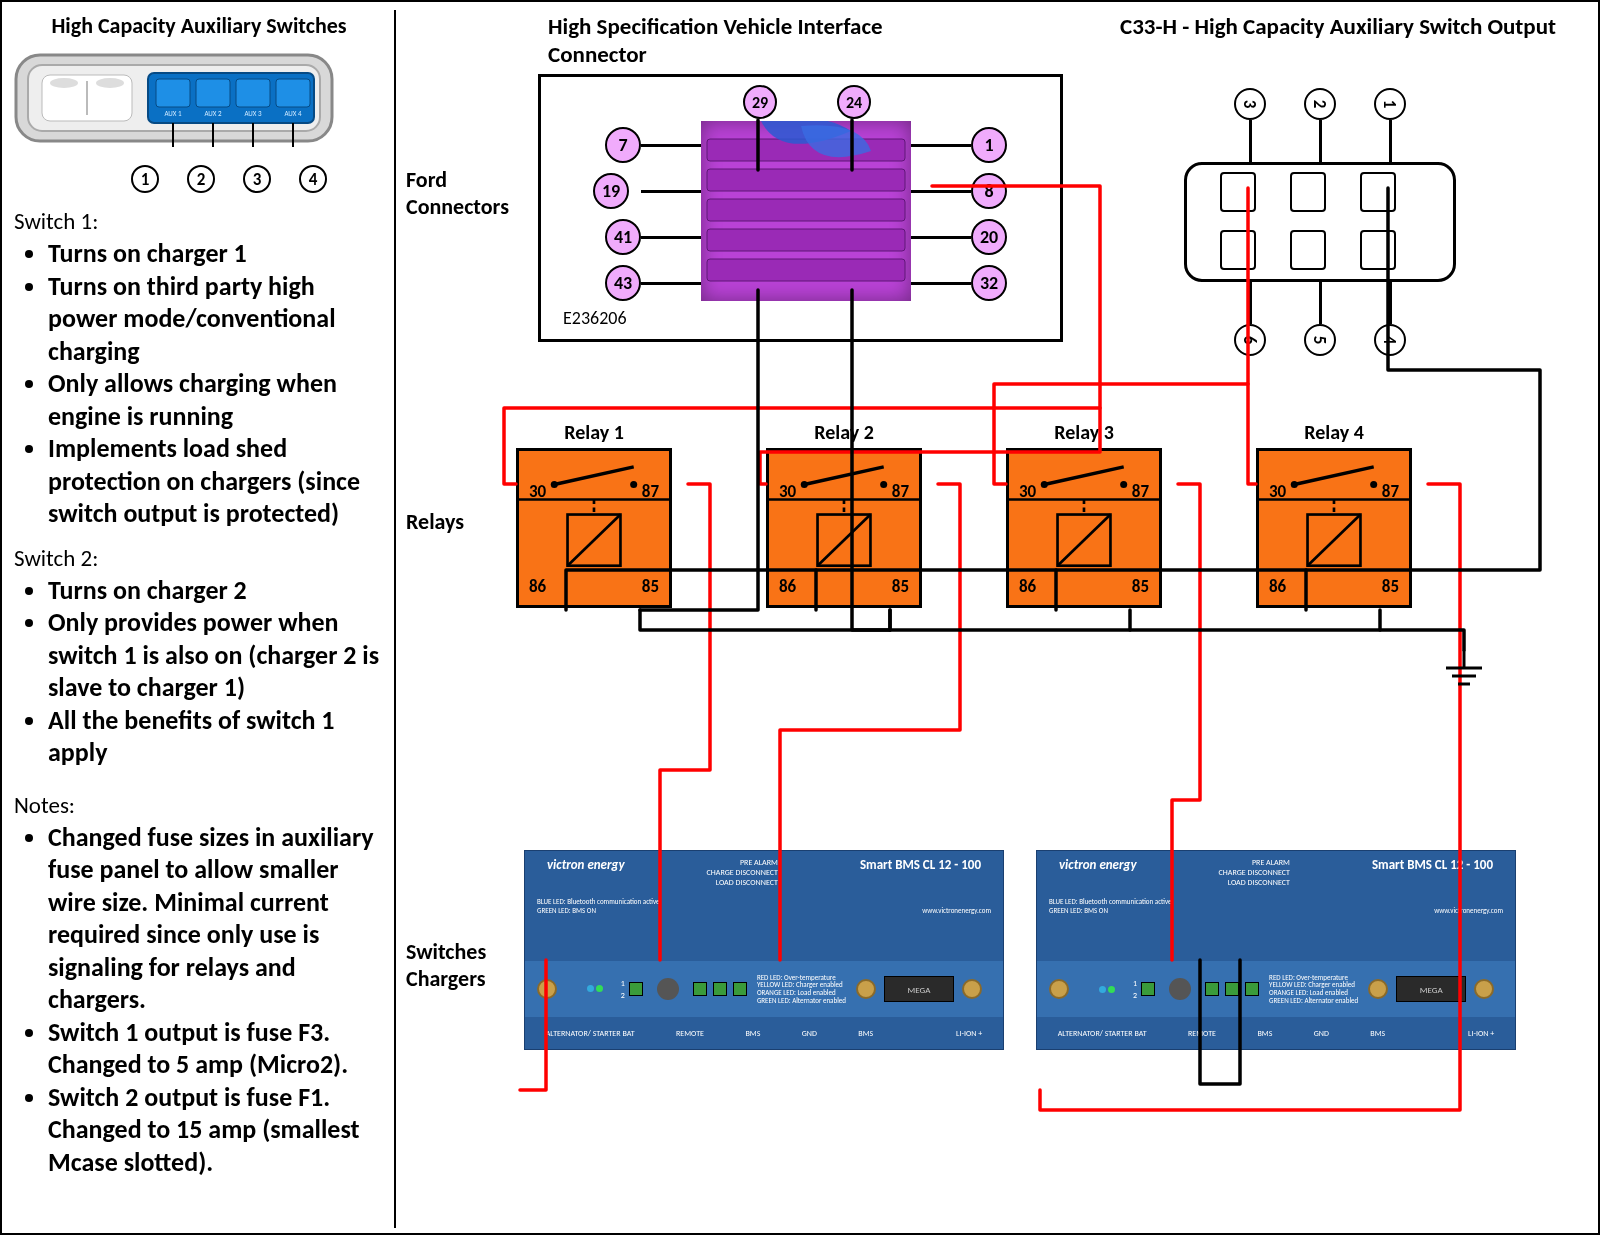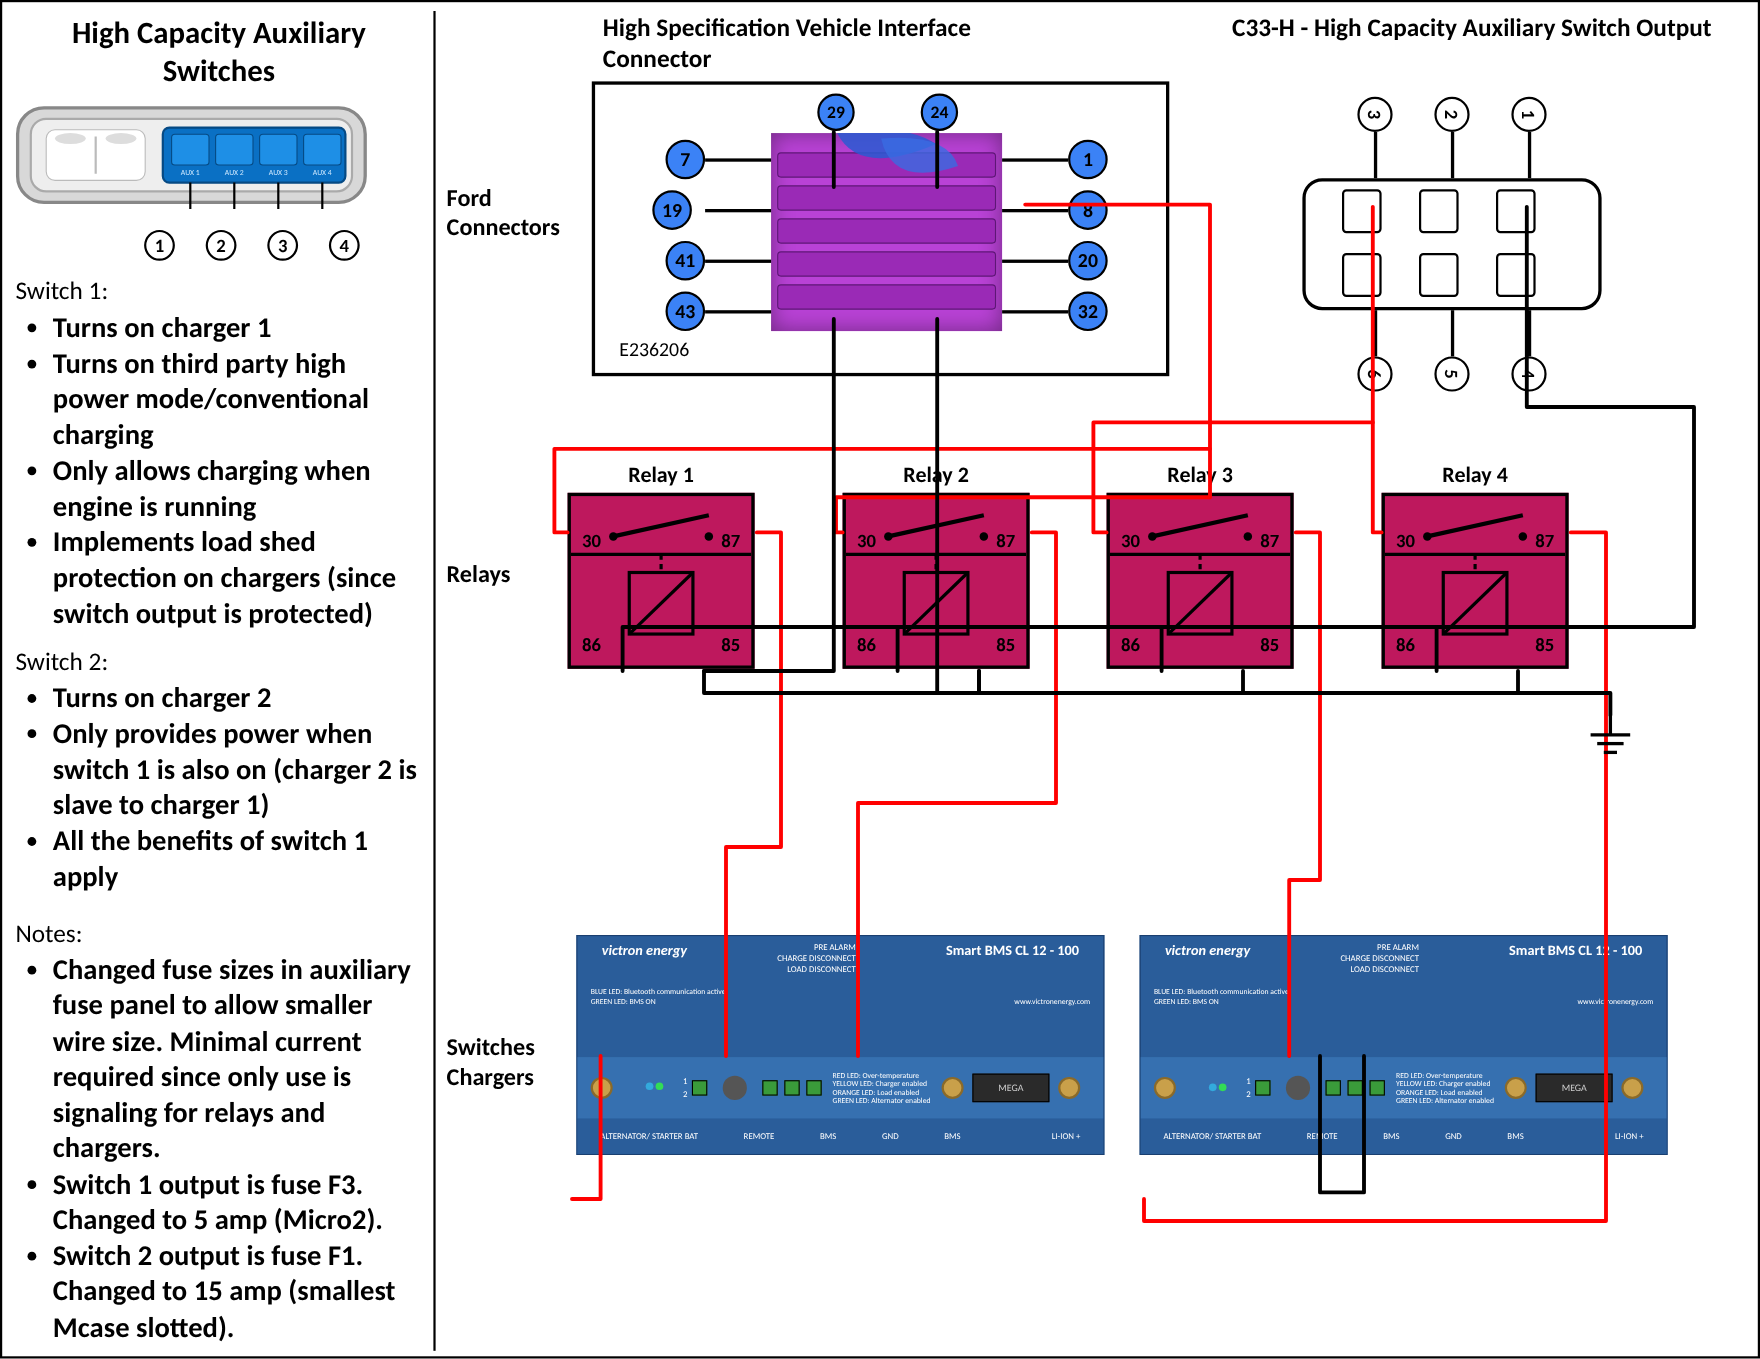--- a/index.html
+++ b/index.html
@@ -1,41 +1,41 @@
 <!DOCTYPE html>
 <html><head>
 <meta charset="utf-8">
 <style>
 * { box-sizing: border-box; margin: 0; padding: 0; }
 body { font-family: Calibri, Arial, sans-serif; background: #fff; width: 1600px; height: 1235px; position: relative; border: 2px solid #000; overflow: hidden; }
 .left-col { position: absolute; left: 12px; top: 10px; width: 370px; }
-.sw-title { font-weight: bold; font-size: 28px; text-align: center; margin-bottom: 8px; }
+.sw-title { font-weight: bold; font-size: 22px; text-align: center; margin-bottom: 8px; }
 .sw-panel { margin: 0 auto 6px; width: 320px; }
 .pinrow { display: flex; justify-content: center; gap: 28px; margin-top: -2px; margin-left: 60px; }
 .pin { width: 28px; height: 28px; border: 2px solid #000; border-radius: 50%; background: #fff; font-size: 17px; font-weight: bold; display: flex; align-items: center; justify-content: center; }
 h3 { font-size: 23px; font-weight: normal; margin-top: 14px; }
 ul { list-style: disc; padding-left: 34px; margin-top: 2px; }
 ul li { font-size: 26px; font-weight: bold; line-height: 1.25; }
 .divider { position: absolute; left: 392px; top: 8px; width: 2px; height: 1218px; background: #000; }
 .main { position: absolute; left: 398px; top: 8px; width: 1190px; height: 1218px; }
 .rowlabel { position: absolute; font-size: 22px; font-weight: bold; }
 .h-title { position: absolute; font-size: 23px; font-weight: bold; }
 .conn-box { position: absolute; border: 3px solid #000; background: #fff; }
 .conn-inner { position: absolute; background: #b942d6; box-shadow: inset 0 0 20px rgba(0,0,0,.4); }
-.cpin { position: absolute; width: 36px; height: 36px; border: 2.5px solid #000; border-radius: 50%; background: #3b82f6; font-size: 18px; font-weight: bold; display: flex; align-items: center; justify-content: center; }
+.cpin { position: absolute; width: 36px; height: 36px; border: 2.5px solid #000; border-radius: 50%; background: #f0abfc; font-size: 18px; font-weight: bold; display: flex; align-items: center; justify-content: center; }
 .cpin.top { width: 34px; height: 34px; font-size: 16px; }
 .lead { position: absolute; background: #000; height: 2.5px; }
 .lead.v { width: 2.5px; height: auto; }
 .c33 { position: absolute; }
 .c33 .body { border: 3px solid #000; border-radius: 18px; background: #fff; position: absolute; }
 .c33 .slot { position: absolute; border: 2.5px solid #000; border-radius: 4px; }
 .vpin { position: absolute; width: 32px; height: 32px; border: 2.5px solid #000; border-radius: 50%; background: #fff; font-size: 17px; font-weight: bold; display: flex; align-items: center; justify-content: center; transform: rotate(90deg); }
 .relay-group { position: absolute; }
 .relay-label { font-size: 20px; font-weight: bold; text-align: center; margin-bottom: 4px; }
-.relay-box { border: 3px solid #000; background: #be185d; width: 170px; height: 160px; position: relative; }
+.relay-box { border: 3px solid #000; background: #f97316; width: 156px; height: 160px; position: relative; }
 .relay-box .tnum { position: absolute; font-size: 17px; font-weight: bold; }
 .relay-box svg { position: absolute; inset: 0; }
 .victron { position: absolute; width: 480px; height: 200px; background: #2a5d9a; border: 1px solid #1a3f70; color: #fff; font-size: 9px; }
 .victron .hdr { padding: 6px 22px; display: flex; justify-content: space-between; }
 .victron .strip { position: absolute; bottom: 32px; left: 0; right: 0; height: 56px; background: #3670b0; display: flex; align-items: center; }
 .victron .foot { position: absolute; bottom: 0; left: 0; right: 0; height: 32px; background: #2a5d9a; display: flex; align-items: center; justify-content: space-around; font-size: 8px; }
 .victron .led { width: 7px; height: 7px; border-radius: 50%; display: inline-block; }
 .victron .term { width: 14px; height: 14px; background: #3a9b3a; border: 1px solid #000; display: inline-block; }
 .victron .fuse { width: 70px; height: 26px; background: #2a2a2a; border: 1px solid #000; display: inline-block; position: relative; }
 .victron .bolt { width: 20px; height: 20px; border-radius: 50%; background: #c9a04a; border: 2px solid #8a6a2a; display: inline-block; }

